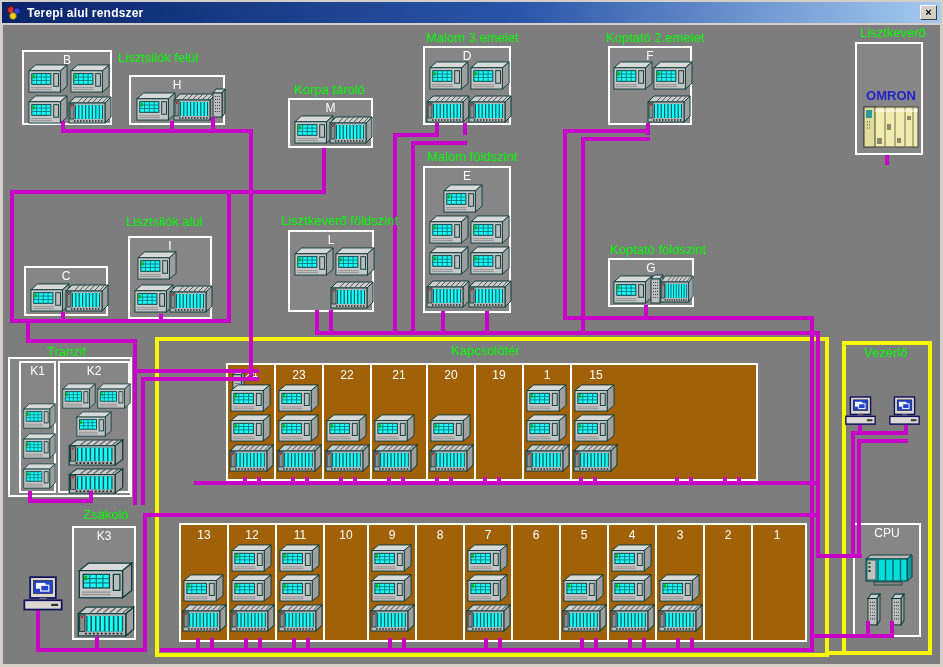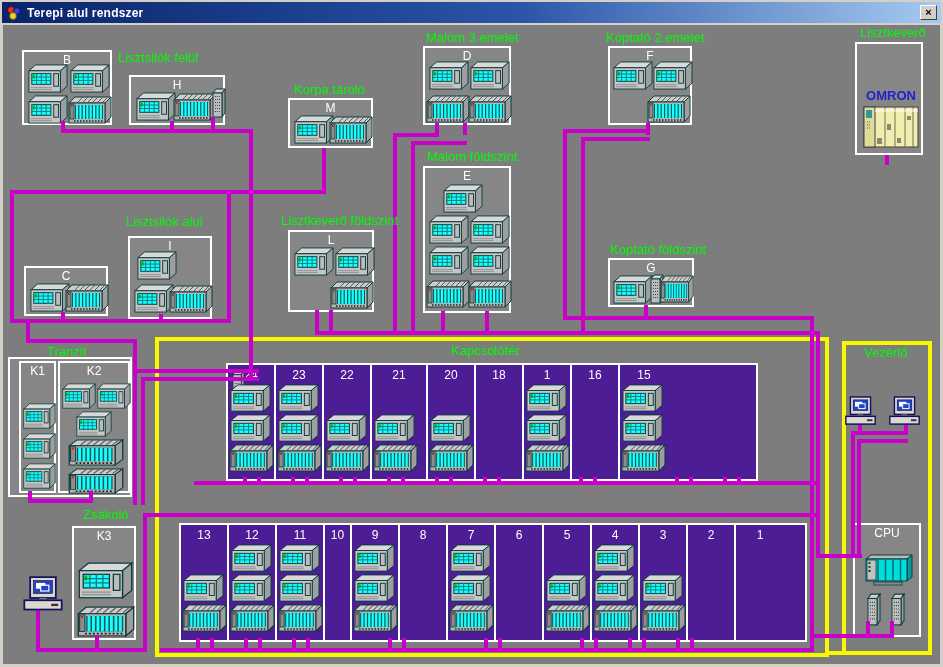--- a/index.html
+++ b/index.html
@@ -5,21 +5,21 @@
   *{margin:0;padding:0;box-sizing:border-box}
   html,body{background:#555}
   #win{position:relative;width:943px;height:667px;background:#7d7d7d;font-family:"Liberation Sans",sans-serif;overflow:hidden}
   #titlebar{position:absolute;left:0;top:0;width:943px;height:25px;background:#d4d0c8;z-index:60;padding:2px}
   #titlegrad{position:relative;width:100%;height:21px;background:linear-gradient(90deg,#0a246a 0%,#2a55a8 55%,#a6caf0 100%);display:flex;align-items:center;padding:0 4px;gap:5px}
   #apptitle{color:#fff;font-weight:bold;font-size:12px;letter-spacing:.2px}
   #closebtn{margin-left:auto;width:17px;height:15px;background:#d4d0c8;border:1px solid;border-color:#fff #404040 #404040 #fff;display:flex;align-items:center;justify-content:center;font-size:11px;font-weight:bold;color:#000;line-height:1;cursor:default}
   .edge{position:absolute;background:#d4d0c8;z-index:50}
   .abox{position:absolute;background:#868686;border:2px solid #fff}
   .abox .lbl{position:absolute;top:1px;left:0;right:0;text-align:center;color:#fff;font-size:12px}
-  .grid{position:absolute;background:#4c1d95;border:2px solid #fff;display:flex}
+  .grid{position:absolute;background:#a16207;border:2px solid #fff;display:flex}
   .cell{position:relative;height:100%;border-right:2px solid #fff;flex:none}
   .cell:last-child{border-right:none}
   .cellnum{position:absolute;top:3px;left:0;right:0;text-align:center;color:#fff;font-size:12px}
   .ybox{position:absolute;border:4px solid #f8f800}
   .mw,.yw{position:absolute}
   .glbl{position:absolute;color:#00ff00;font-size:13px;white-space:nowrap}
   .dev{position:absolute;overflow:visible}
 </style>
 </head>
 <body>
@@ -339,38 +339,35 @@
         <div class="cell" style="width: 48px;">
           <div class="cellnum">20</div>
           <svg class="dev" style="left: 2px; top: 49px; width: 41px; height: 28px;">
             <use href="#i-plc"></use>
           </svg>
           <svg class="dev" style="left: 1px; top: 79px; width: 45px; height: 28px;">
             <use href="#i-rack"></use>
           </svg>
         </div>
         <div class="cell" style="width: 48px;">
-          <div class="cellnum">18</div>
+          <div class="cellnum">19</div>
         </div>
         <div class="cell" style="width: 48px;">
           <div class="cellnum">1</div>
           <svg class="dev" style="left: 2px; top: 19px; width: 41px; height: 28px;">
             <use href="#i-plc"></use>
           </svg>
           <svg class="dev" style="left: 2px; top: 49px; width: 41px; height: 28px;">
             <use href="#i-plc"></use>
           </svg>
           <svg class="dev" style="left: 1px; top: 79px; width: 45px; height: 28px;">
             <use href="#i-rack"></use>
           </svg>
         </div>
         <div class="cell" style="width: 48px;">
-          <div class="cellnum">16</div>
-        </div>
-        <div class="cell" style="width: 48px;">
           <div class="cellnum">15</div>
           <svg class="dev" style="left: 2px; top: 19px; width: 41px; height: 28px;">
             <use href="#i-plc"></use>
           </svg>
           <svg class="dev" style="left: 2px; top: 49px; width: 41px; height: 28px;">
             <use href="#i-plc"></use>
           </svg>
           <svg class="dev" style="left: 1px; top: 79px; width: 45px; height: 28px;">
             <use href="#i-rack"></use>
           </svg>
@@ -403,21 +400,21 @@
           <svg class="dev" style="left: 2px; top: 19px; width: 41px; height: 28px;">
             <use href="#i-plc"></use>
           </svg>
           <svg class="dev" style="left: 2px; top: 49px; width: 41px; height: 28px;">
             <use href="#i-plc"></use>
           </svg>
           <svg class="dev" style="left: 1px; top: 79px; width: 45px; height: 28px;">
             <use href="#i-rack"></use>
           </svg>
         </div>
-        <div class="cell" style="width: 27px;">
+        <div class="cell" style="width: 44px;">
           <div class="cellnum">10</div>
         </div>
         <div class="cell" style="width: 48px;">
           <div class="cellnum">9</div>
           <svg class="dev" style="left: 2px; top: 19px; width: 41px; height: 28px;">
             <use href="#i-plc"></use>
           </svg>
           <svg class="dev" style="left: 2px; top: 49px; width: 41px; height: 28px;">
             <use href="#i-plc"></use>
           </svg>

